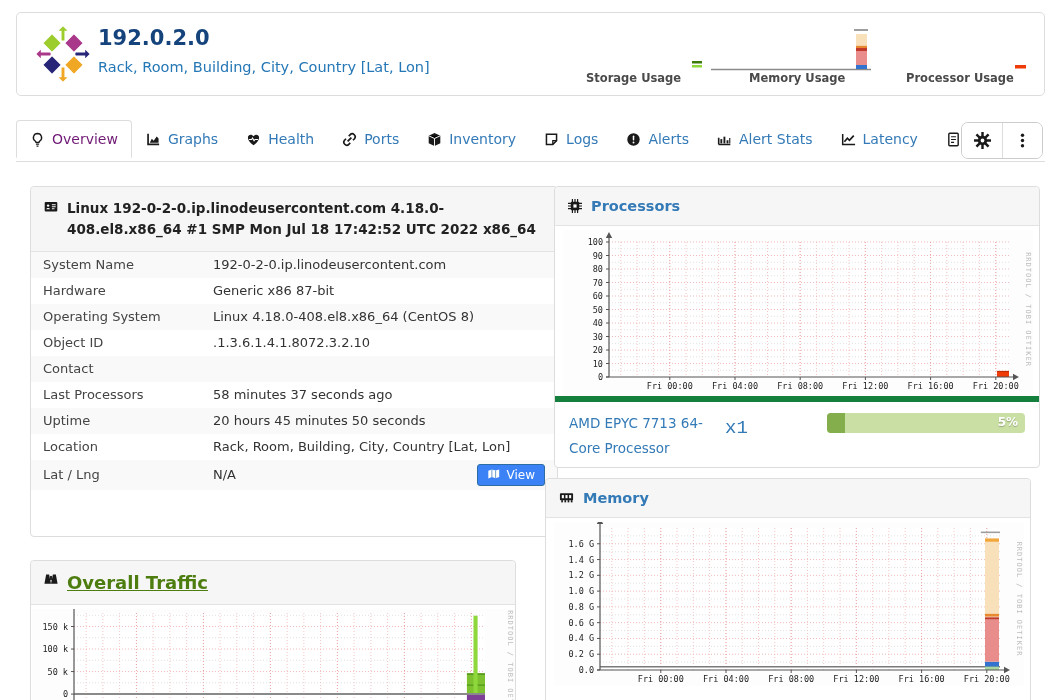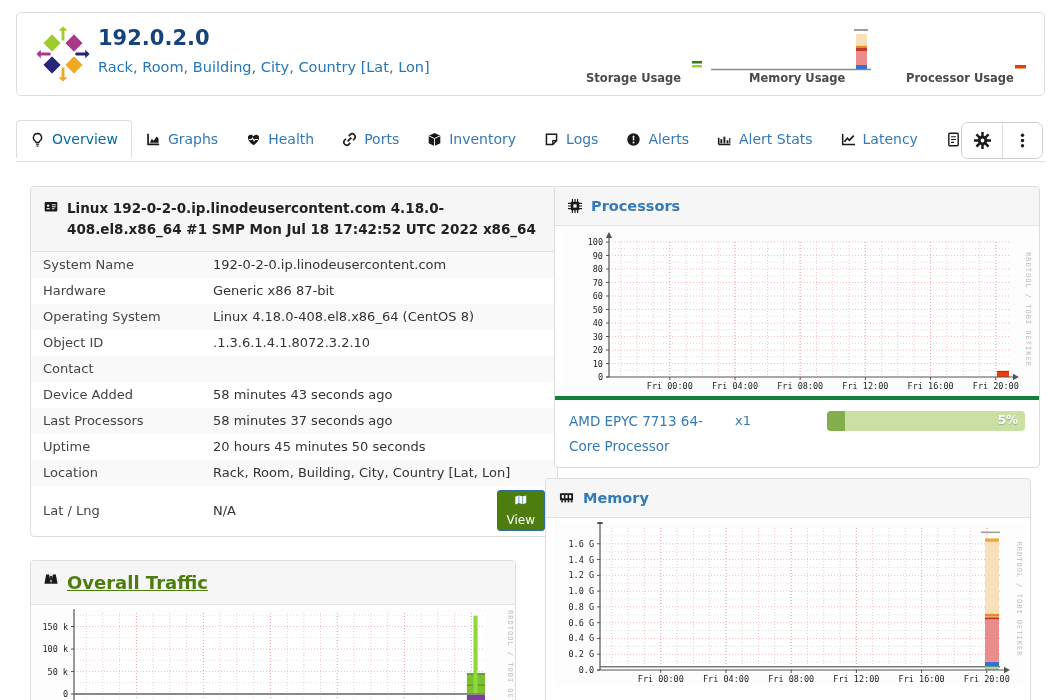--- a/index.html
+++ b/index.html
@@ -19,49 +19,49 @@
   .mini-label { position:absolute; font-size:11.5px; font-weight:bold; color:#4a4a4a; white-space:nowrap; }
   .mini-svg { position:absolute; }
   
   .nav { position:absolute; left:16px; top:120px; width:1029px; height:42px;
     border-bottom:1px solid #ddd; }
   .nav ul { list-style:none; margin:0; padding:0; display:flex; }
   .nav li { margin-bottom:-1px; }
   .nav a { display:inline-flex; align-items:center; gap:7px; padding:10px 13px;
     font-size:14px; color:#337ab7; text-decoration:none; cursor:pointer;
     border:1px solid transparent; border-radius:4px 4px 0 0; white-space:nowrap; }
-  .nav li.active a { background:#fff; border-color:#ddd #ddd #fff; color:#0369a1; }
+  .nav li.active a { background:#fff; border-color:#ddd #ddd #fff; color:#701a75; }
   .tab-actions { position:absolute; right:2px; top:2px; height:37px; display:flex;
     border:1px solid #ccc; border-radius:7px; overflow:hidden; background:#fff; }
   .abtn { width:40px; display:flex; align-items:center; justify-content:center; cursor:pointer; background:#fff; border:none; }
   .abtn + .abtn { border-left:1px solid #ddd; }
   
   .panel { position:absolute; border:1px solid #ddd; border-radius:4px; background:#fff; }
   .panel-hd { background:#f6f6f6; border-bottom:1px solid #e3e3e3; padding:11px 12px;
     border-radius:4px 4px 0 0; display:flex; align-items:flex-start; gap:8px; }
   .panel-title-blue { color:#337ab7; font-weight:bold; font-size:14.5px; cursor:pointer; }
   .panel-title-dark { color:#4d7c0f; font-weight:bold; font-size:18px;text-decoration:underline; }
   #sys { left:30px; top:186px; width:528px; height:351px; }
   #sys .panel-hd { font-size:13.5px; font-weight:bold; color:#222; line-height:1.55; }
   .irow { display:flex; align-items:center; padding:4px 12px; font-size:13px; min-height:26px; }
   .irow:nth-child(odd) { background:#f9f9f9; }
   .irow .lbl { width:170px; flex:none; color:#444; }
   .irow .val { color:#333; }
-  .btn-view { margin-left:auto; background:#4d7c0f; border:1px solid #2e6da4; color:#fff;
+  .btn-view { margin-left:auto; background:#3b82f6; border:1px solid #2e6da4; color:#fff;
     font-size:12px; padding:3px 9px; border-radius:3px; display:inline-flex; gap:6px;
-    align-items:center; cursor:pointer; font-family:inherit;flex-direction:column; }
+    align-items:center; cursor:pointer; font-family:inherit; }
   #traffic { left:30px; top:560px; width:486px; height:152px; }
   #proc { left:554px; top:186px; width:486px; height:282px; }
   #mem  { left:545px; top:478px; width:486px; height:234px; }
   .graph-wrap { padding:4px 0 0 8px; }
   #traffic .graph-wrap { padding-left:1px; }
   .rrd { display:block; background:#fdfdfd; cursor:pointer; }
-  .cpu-row { border-top:4px solid #15803d; display:flex; padding:9px 14px 8px 14px; align-items:flex-start; }
+  .cpu-row { border-top:6px solid #15803d; display:flex; padding:9px 14px 8px 14px; align-items:flex-start; }
   .cpu-name { width:152px; flex:none; color:#337ab7; font-size:13.5px; line-height:1.85; cursor:pointer; }
-  .cpu-count { color:#337ab7; font-size:13px; margin-left:14px; line-height:1.85; }
+  .cpu-count { color:#337ab7; font-size:19px; margin-left:4px; line-height:1.85;font-family:Liberation Mono, monospace; }
   .pbar { margin-left:auto; width:198px; height:20px; background:#c9dfa4; border-radius:4px;
     position:relative; overflow:hidden; margin-top:2px; }
   .pbar .fill { position:absolute; left:0; top:0; bottom:0; width:9%; background:#84ad4c; }
   .pbar .pct { position:absolute; right:7px; top:2px; color:#fff; font-weight:bold; font-size:12px;
     text-shadow:0 1px 1px rgba(0,0,0,.25); }
   .ticon { display:inline-flex; }
   .ticon svg { display:block; }
 </style>
 </head>
 <body>
@@ -259,24 +259,20 @@
       <div class="irow">
         <div class="lbl">Operating System</div>
         <div class="val">Linux 4.18.0-408.el8.x86_64 (CentOS 8)</div>
       </div>
       <div class="irow">
         <div class="lbl">Object ID</div>
         <div class="val">.1.3.6.1.4.1.8072.3.2.10</div>
       </div>
       <div class="irow">
         <div class="lbl">Contact</div>
-      </div>
-      <div class="irow">
-        <div class="lbl">Device Added</div>
-        <div class="val">58 minutes 43 seconds ago</div>
       </div>
       <div class="irow">
         <div class="lbl">Last Processors</div>
         <div class="val">58 minutes 37 seconds ago</div>
       </div>
       <div class="irow">
         <div class="lbl">Uptime</div>
         <div class="val">20 hours 45 minutes 50 seconds</div>
       </div>
       <div class="irow">

